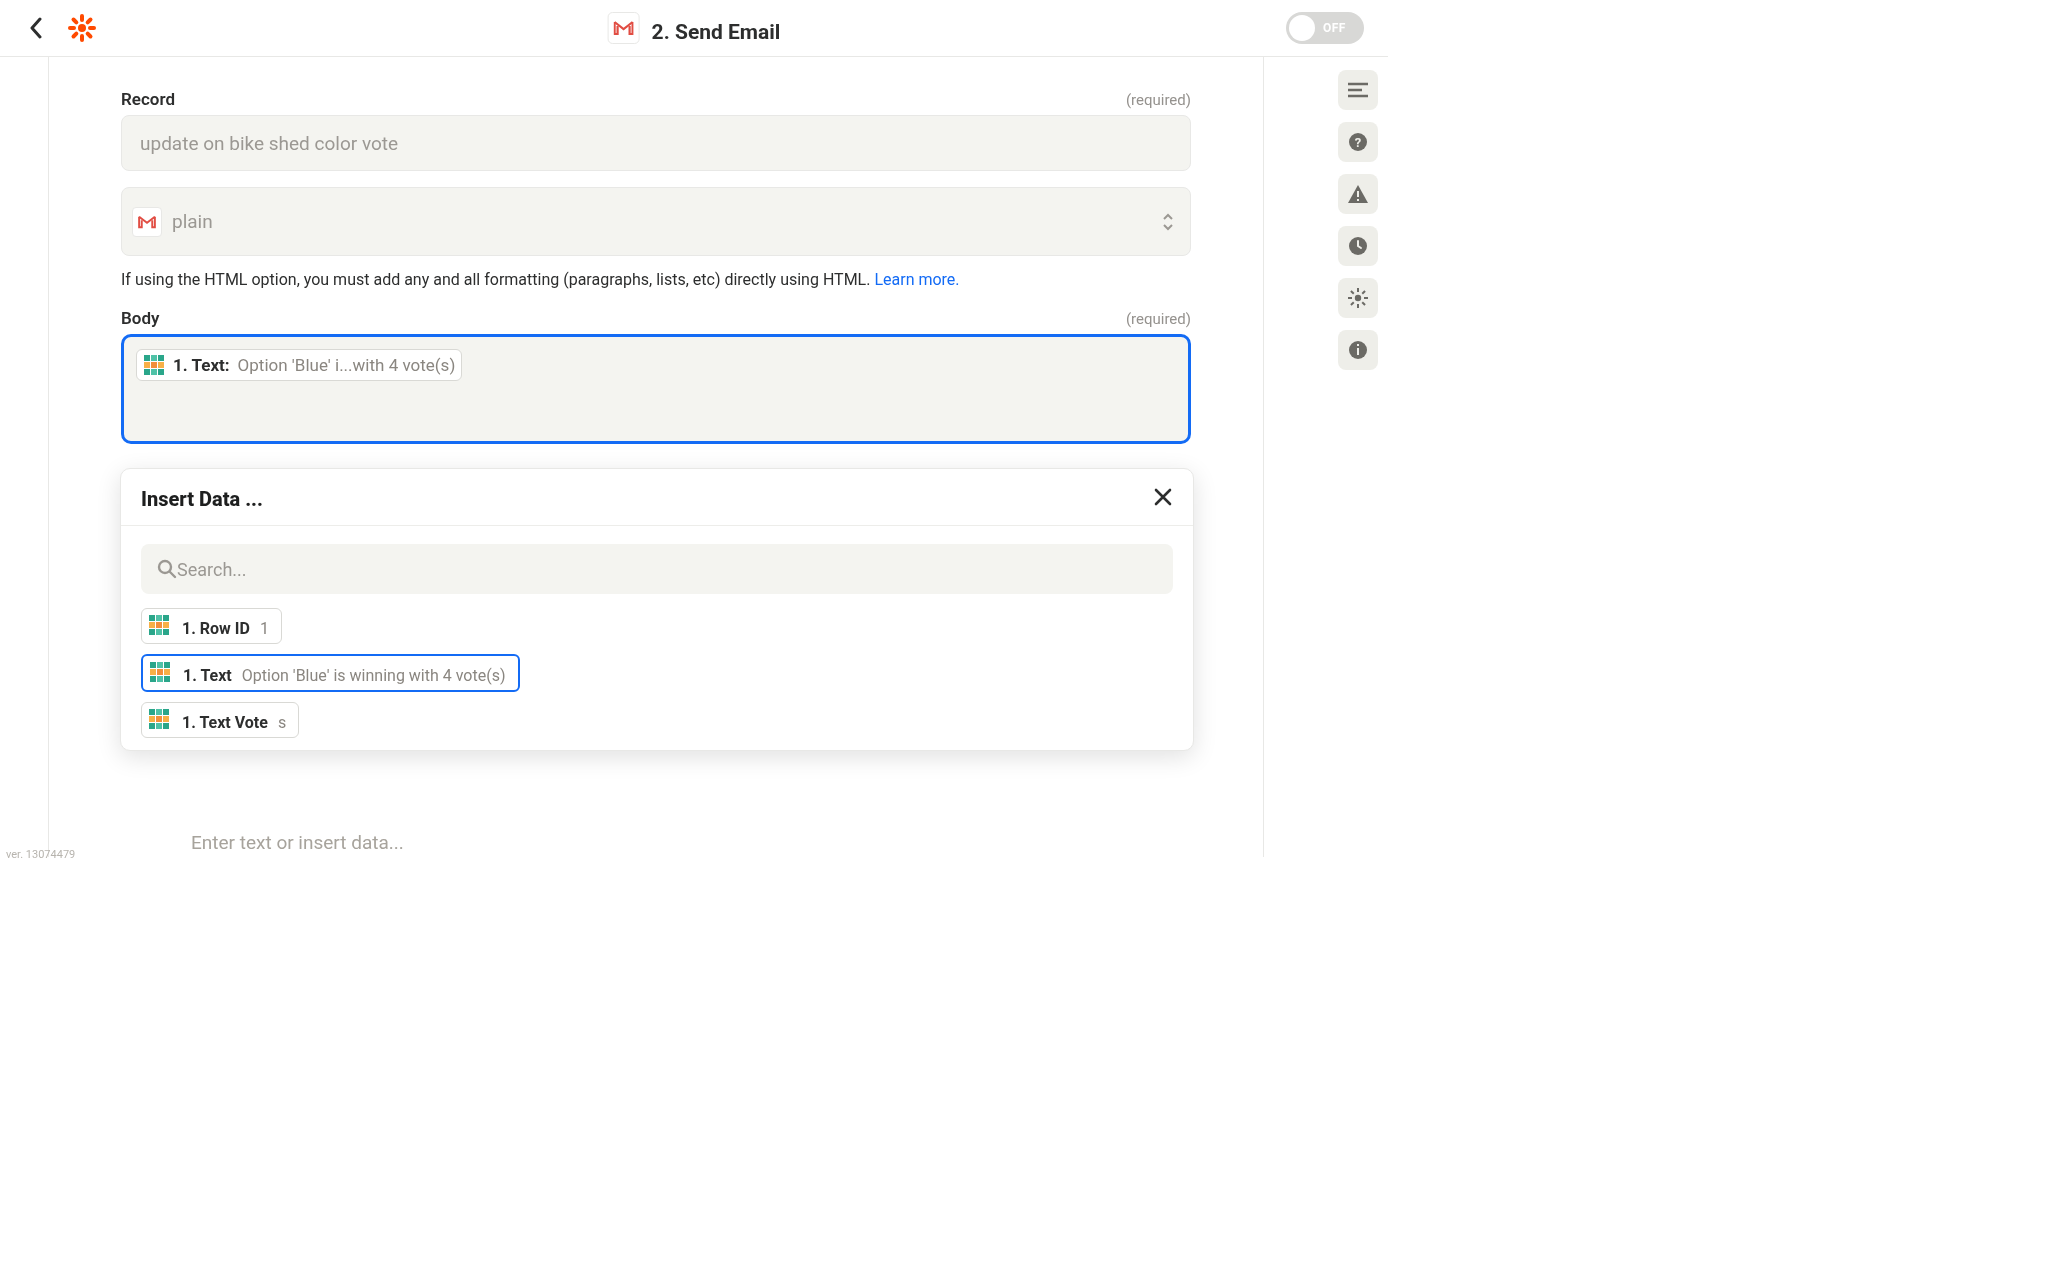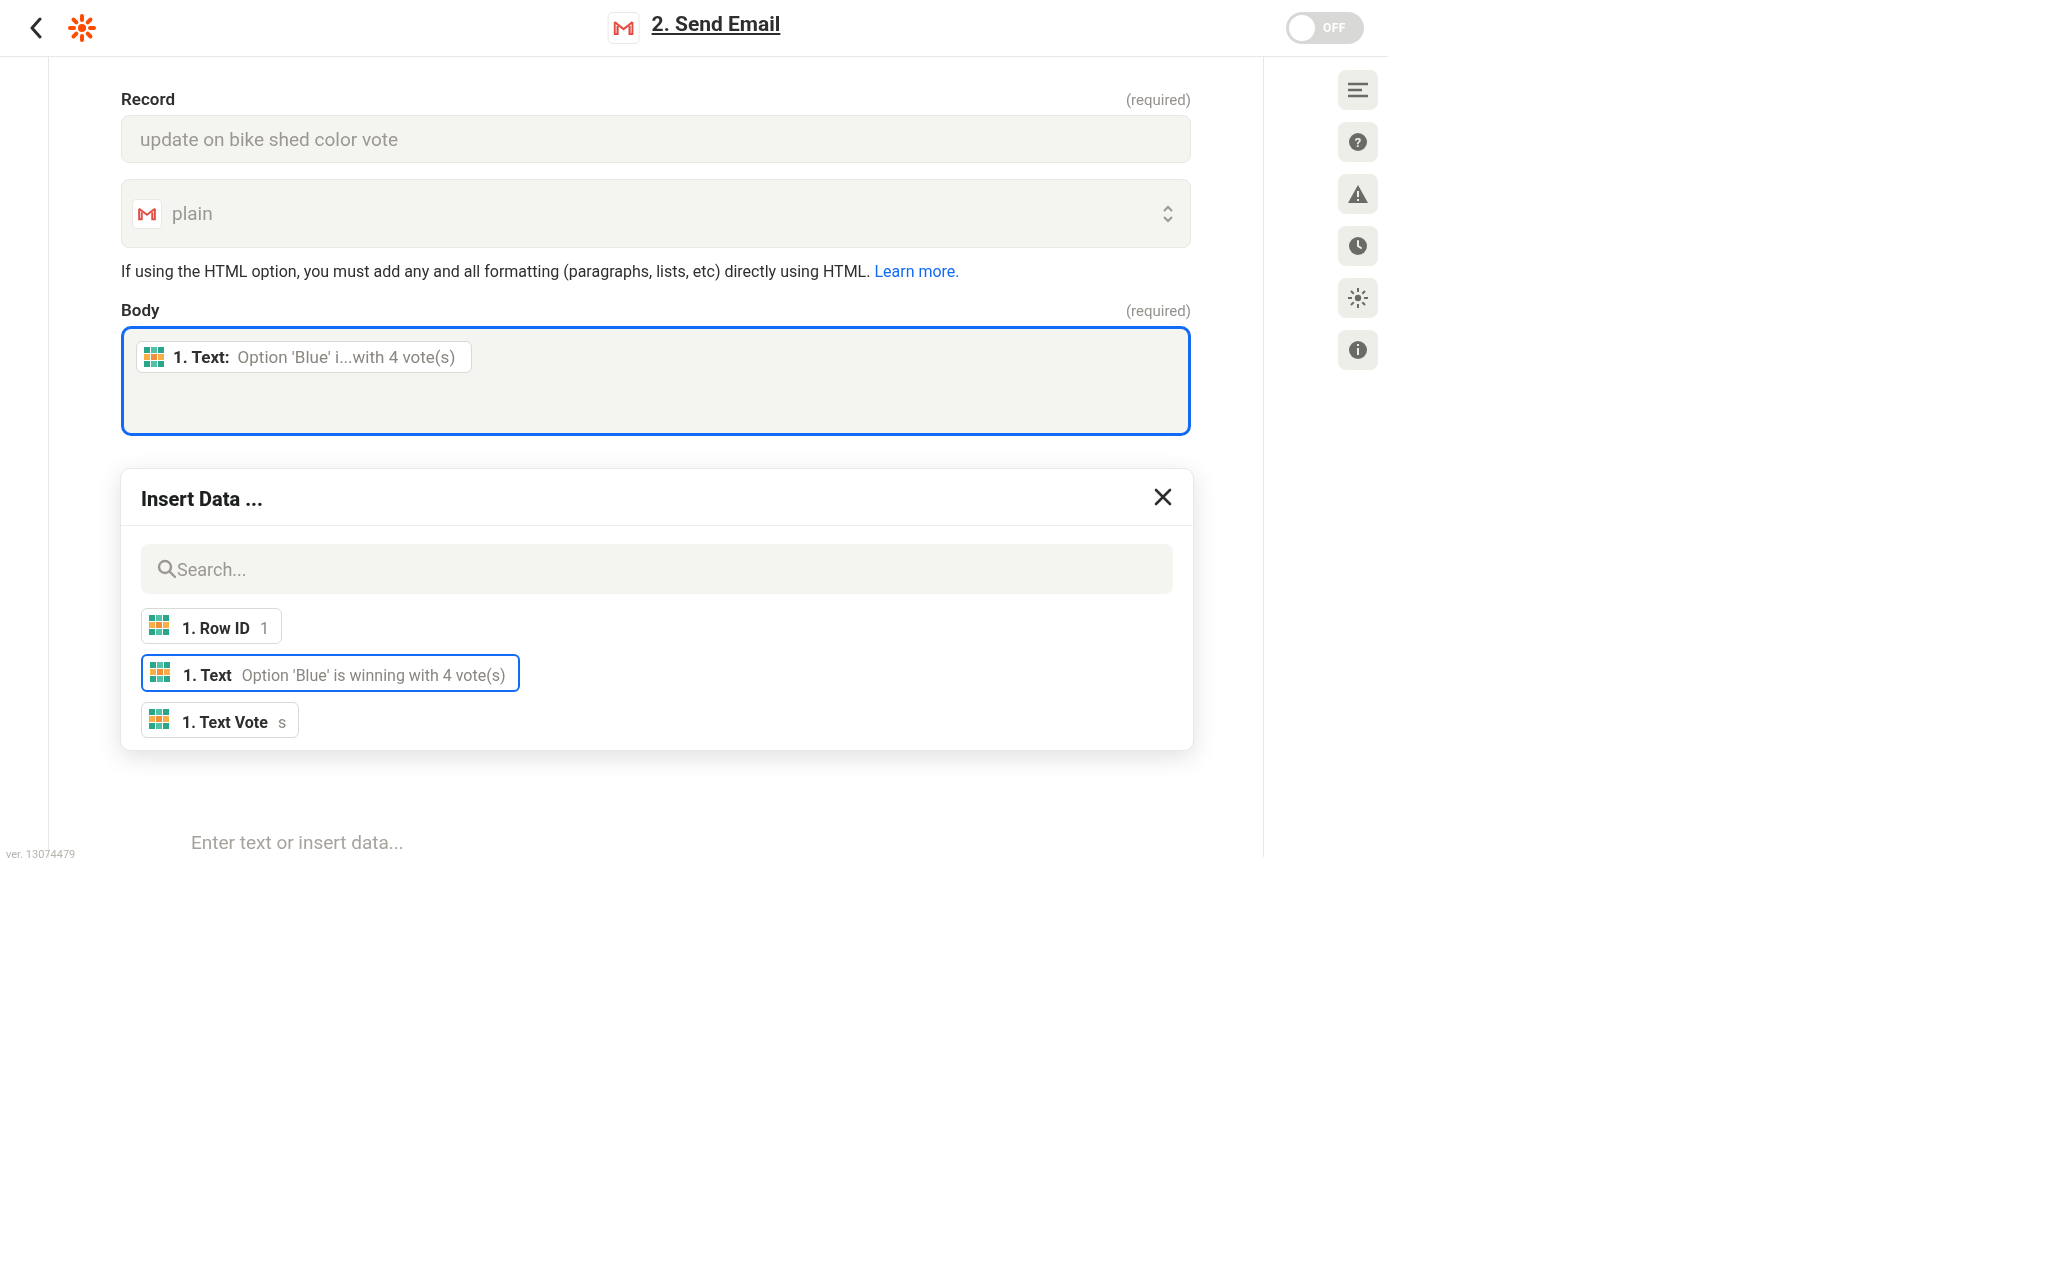--- a/index.html
+++ b/index.html
@@ -3,52 +3,52 @@
 <meta charset="utf-8">
 <style>
   * { box-sizing: border-box; margin: 0; padding: 0; }
   html, body { width: 100%; height: 100%; font-family: -apple-system, BlinkMacSystemFont, "Segoe UI", Roboto, sans-serif; background: #fff; color: #2d2e2e; }
   .viewport { width: 1388px; height: 867px; position: relative; overflow: hidden; }
 
   
   .topbar { height: 57px; border-bottom: 1px solid #e8e8e6; display: flex; align-items: center; padding: 0 24px; position: relative; }
   .topbar .back { width: 24px; height: 24px; display:flex; align-items:center; justify-content:center; cursor:pointer; }
   .topbar .logo { width: 32px; height: 32px; margin-left: 18px; display:flex; align-items:center; justify-content:center; }
-  .topbar .title-wrap { position:absolute; left:50%; top:50%; transform:translate(-50%,-50%); display:flex; align-items:flex-start; gap:12px;text-decoration:underline; }
+  .topbar .title-wrap { position:absolute; left:50%; top:50%; transform:translate(-50%,-50%); display:flex; align-items:flex-end; gap:12px; }
   .gmail-badge { width:32px; height:32px; border:1px solid #e8e8e6; border-radius:5px; display:flex; align-items:center; justify-content:center; background:#fff; }
   .topbar .title { font-size:21px; font-weight:700; color:#2d2e2e; }
   .topbar .toggle { position:absolute; right:24px; top:50%; transform:translateY(-50%); width:78px; height:32px; background:#d8d8d6; border-radius:16px; display:flex; align-items:center; cursor:pointer; }
   .topbar .toggle .knob { width:26px; height:26px; background:#fff; border-radius:50%; margin-left:3px; }
   .topbar .toggle .lbl { font-size:12px; font-weight:700; color:#fff; margin-left:8px; letter-spacing:0.5px; }
 
   
   .right-rail { position:absolute; right:10px; top:70px; width:40px; display:flex; flex-direction:column; gap:12px; }
   .rail-btn { width:40px; height:40px; background:#eeeee9; border-radius:8px; display:flex; align-items:center; justify-content:center; color:#5f5f5a; cursor:pointer; }
 
   
   .body-area { position:absolute; left:48px; top:57px; width:1216px; height:800px; border-left:1px solid #e8e8e6; border-right:1px solid #e8e8e6; padding:16px 72px 0 72px; }
 
   .field-row { margin-top:16px; }
   .label-line { display:flex; justify-content:space-between; align-items:baseline; margin-bottom:6px; }
   .label { font-size:17px; font-weight:600; color:#2d2e2e; }
   .req { font-size:15px; color:#95928e; }
 
-  .text-input { width:100%; height:48px; background:#f4f4f0; border:1px solid #e8e8e6; border-radius:8px; padding:2px 18px; font-size:19px; color:#9b9893; display:flex; align-items:center; }
+  .text-input { width:100%; height:56px; background:#f4f4f0; border:1px solid #e8e8e6; border-radius:8px; padding:2px 18px; font-size:19px; color:#9b9893; display:flex; align-items:center; }
 
   .select-input { width:100%; height:69px; background:#f4f4f0; border:1px solid #e8e8e6; border-radius:8px; display:flex; align-items:center; padding:0 18px 0 10px; position:relative; }
   .select-input .mini-icon { width:30px; height:30px; border:1px solid #e8e8e6; border-radius:4px; background:#fff; display:flex; align-items:center; justify-content:center; margin-right:10px; }
   .select-input .val { font-size:19px; color:#9b9893; }
   .select-input .chev { position:absolute; right:16px; top:50%; transform:translateY(-50%); display:flex; flex-direction:column; gap:2px; }
   .select-input .chev svg { display:block; }
 
   .helper { font-size:16px; color:#2d2e2e; margin-top:12px; line-height:1.5; }
   .helper a { color:#136bf5; text-decoration:none; }
 
   .body-editor { width:100%; min-height:110px; background:#f4f4f0; border:3px solid #136bf5; border-radius:10px; padding:12px; }
-  .pill { display:inline-flex; align-items:center; background:#fff; border:1px solid #d9d9d5; border-radius:6px; padding:4px 16px 4px 6px; gap:8px; font-size:17px; }
+  .pill { display:inline-flex; align-items:center; background:#fff; border:1px solid #d9d9d5; border-radius:6px; padding:4px 6px 4px 6px; gap:8px; font-size:17px; }
   .pill .grist-icon { width:22px; height:22px; }
   .pill .pill-label { font-weight:700; color:#2d2e2e; }
   .pill .pill-value { color:#8a8680; }
 
   
   .dropdown { position:absolute; left:120px; top:468px; width:1074px; background:#fff; border:1px solid #e8e8e6; border-radius:10px; box-shadow:0 6px 24px rgba(0,0,0,0.12); z-index:5; }
   .dd-header { display:flex; align-items:center; justify-content:space-between; padding:18px 20px 14px 20px; border-bottom:1px solid #ededea; }
   .dd-title { font-size:20px; font-weight:800; color:#1e1f1f; }
   .dd-close { cursor:pointer; }
   .dd-body { padding:18px 20px 12px 20px; }

